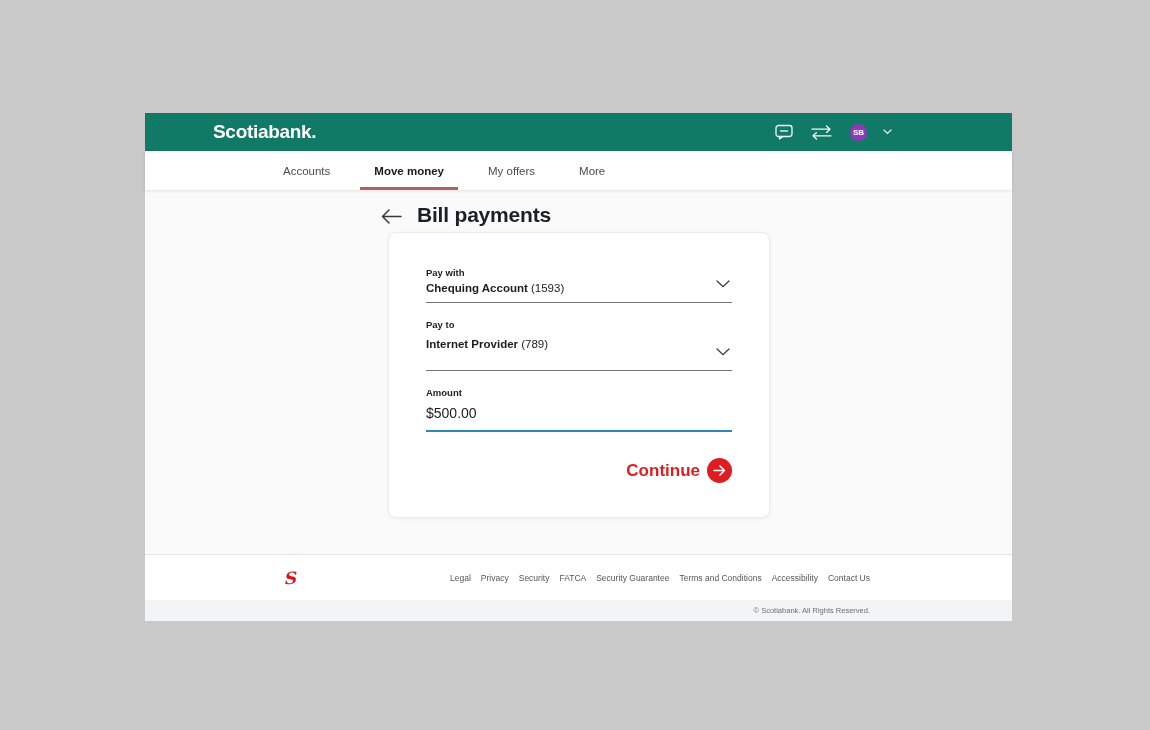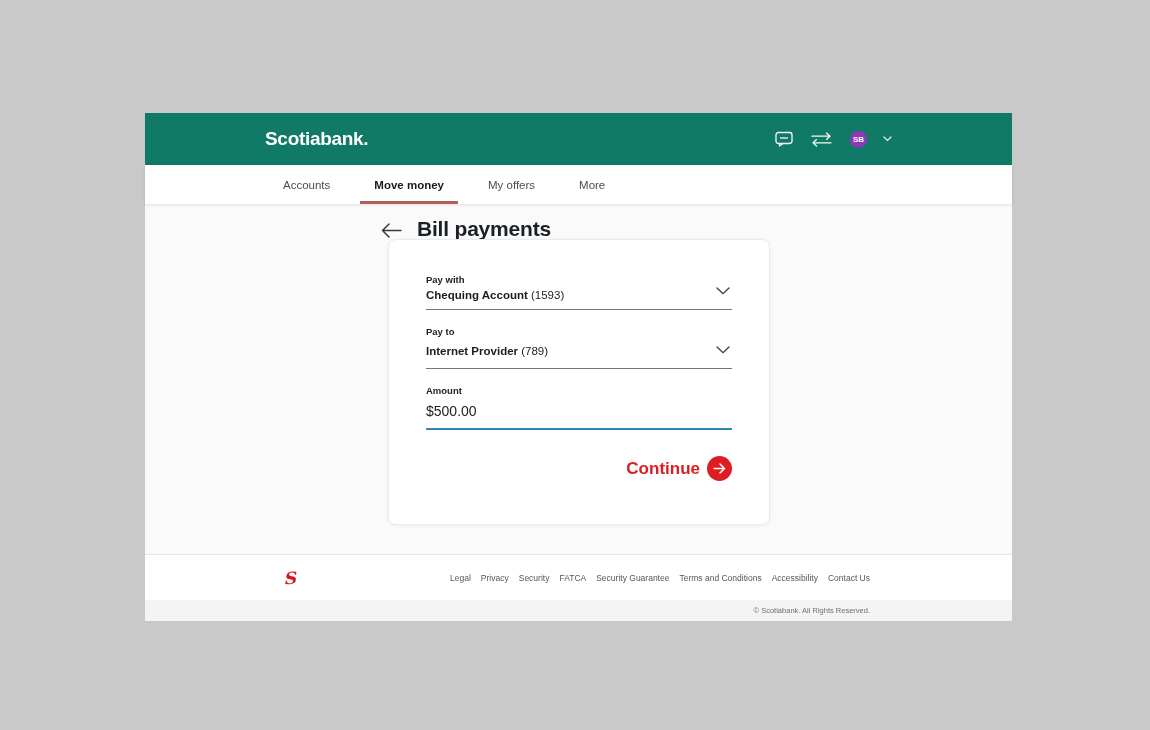--- a/index.html
+++ b/index.html
@@ -8,23 +8,23 @@
     background:#c9c9c9;
     font-family:"Liberation Sans", sans-serif;
     position:relative;
   }
   .app-window {
     position:absolute; left:145px; top:113px; width:867px; height:508px;
     background:#fff; display:flex; flex-direction:column;
   }
   
   .header {
-    height:52px; background:#107a66; flex:0 0 auto;
+    height:38px; background:#107a66; flex:0 0 auto;
     display:flex; align-items:center; justify-content:space-between;
-    padding:0 120px 0 120px;
+    padding:0 120px 0 68px;
   }
   .logo {
     color:#fff; font-size:19px; font-weight:bold; letter-spacing:-0.3px;
     cursor:pointer;
   }
   .header-right { display:flex; align-items:center; gap:17px; }
   .hicon { display:flex; align-items:center; cursor:pointer; }
   .profile { display:flex; align-items:center; gap:16px; cursor:pointer; }
   .avatar {
     width:17px; height:17px; border-radius:50%; background:#8f38bb;
@@ -49,36 +49,36 @@
   }
   
   .content { flex:1 1 auto; background:#fafafb; position:relative; }
   .title-row {
     position:absolute; top:13px; left:236px;
     display:flex; align-items:center; gap:15px;
   }
   .back-btn { cursor:pointer; display:flex; align-items:center; padding-top:3px; }
   .page-title { font-size:21px; font-weight:bold; color:#1b2026; letter-spacing:-0.2px; }
   .card {
-    position:absolute; left:243px; top:35px; width:382px; height:286px;
+    position:absolute; left:243px; top:42px; width:382px; height:286px;
     background:#fff; border:1px solid #ebebeb; border-radius:8px;
     box-shadow:0 1px 4px rgba(0,0,0,0.05);
     padding:34px 37px 0 37px;
   }
   .field-label { font-size:9.5px; color:#222; font-weight:600; }
   .field {
     position:relative; border-bottom:1px solid #757575;
     padding-bottom:8px; cursor:pointer;
   }
   .field .main-line { margin-top:4px; font-size:11.5px; color:#1d1d1d; }
   .field .main-line b { font-weight:bold; }
   .field .sub-line { margin-top:2px; font-size:11.5px; color:#1d1d1d; }
   .field .chev { position:absolute; right:2px; bottom:10px; }
   .group-gap { margin-top:16px; }
-  .field.single { padding-top:4px; padding-bottom:11px; }
+  .field.single { padding-top:4px; padding-bottom:20px; }
   .field.single .main-line { margin-top:4px; }
   .amount-input {
     display:block; width:100%; border:none; outline:none; background:transparent;
     font-family:"Liberation Sans", sans-serif;
     font-size:14px; color:#1d1d1d; margin-top:7px; padding:0 0 9px 0;
     border-bottom:2px solid #2d87b8;
   }
   .continue-row {
     margin-top:26px; display:flex; justify-content:flex-end; align-items:center;
     gap:7px; cursor:pointer;

